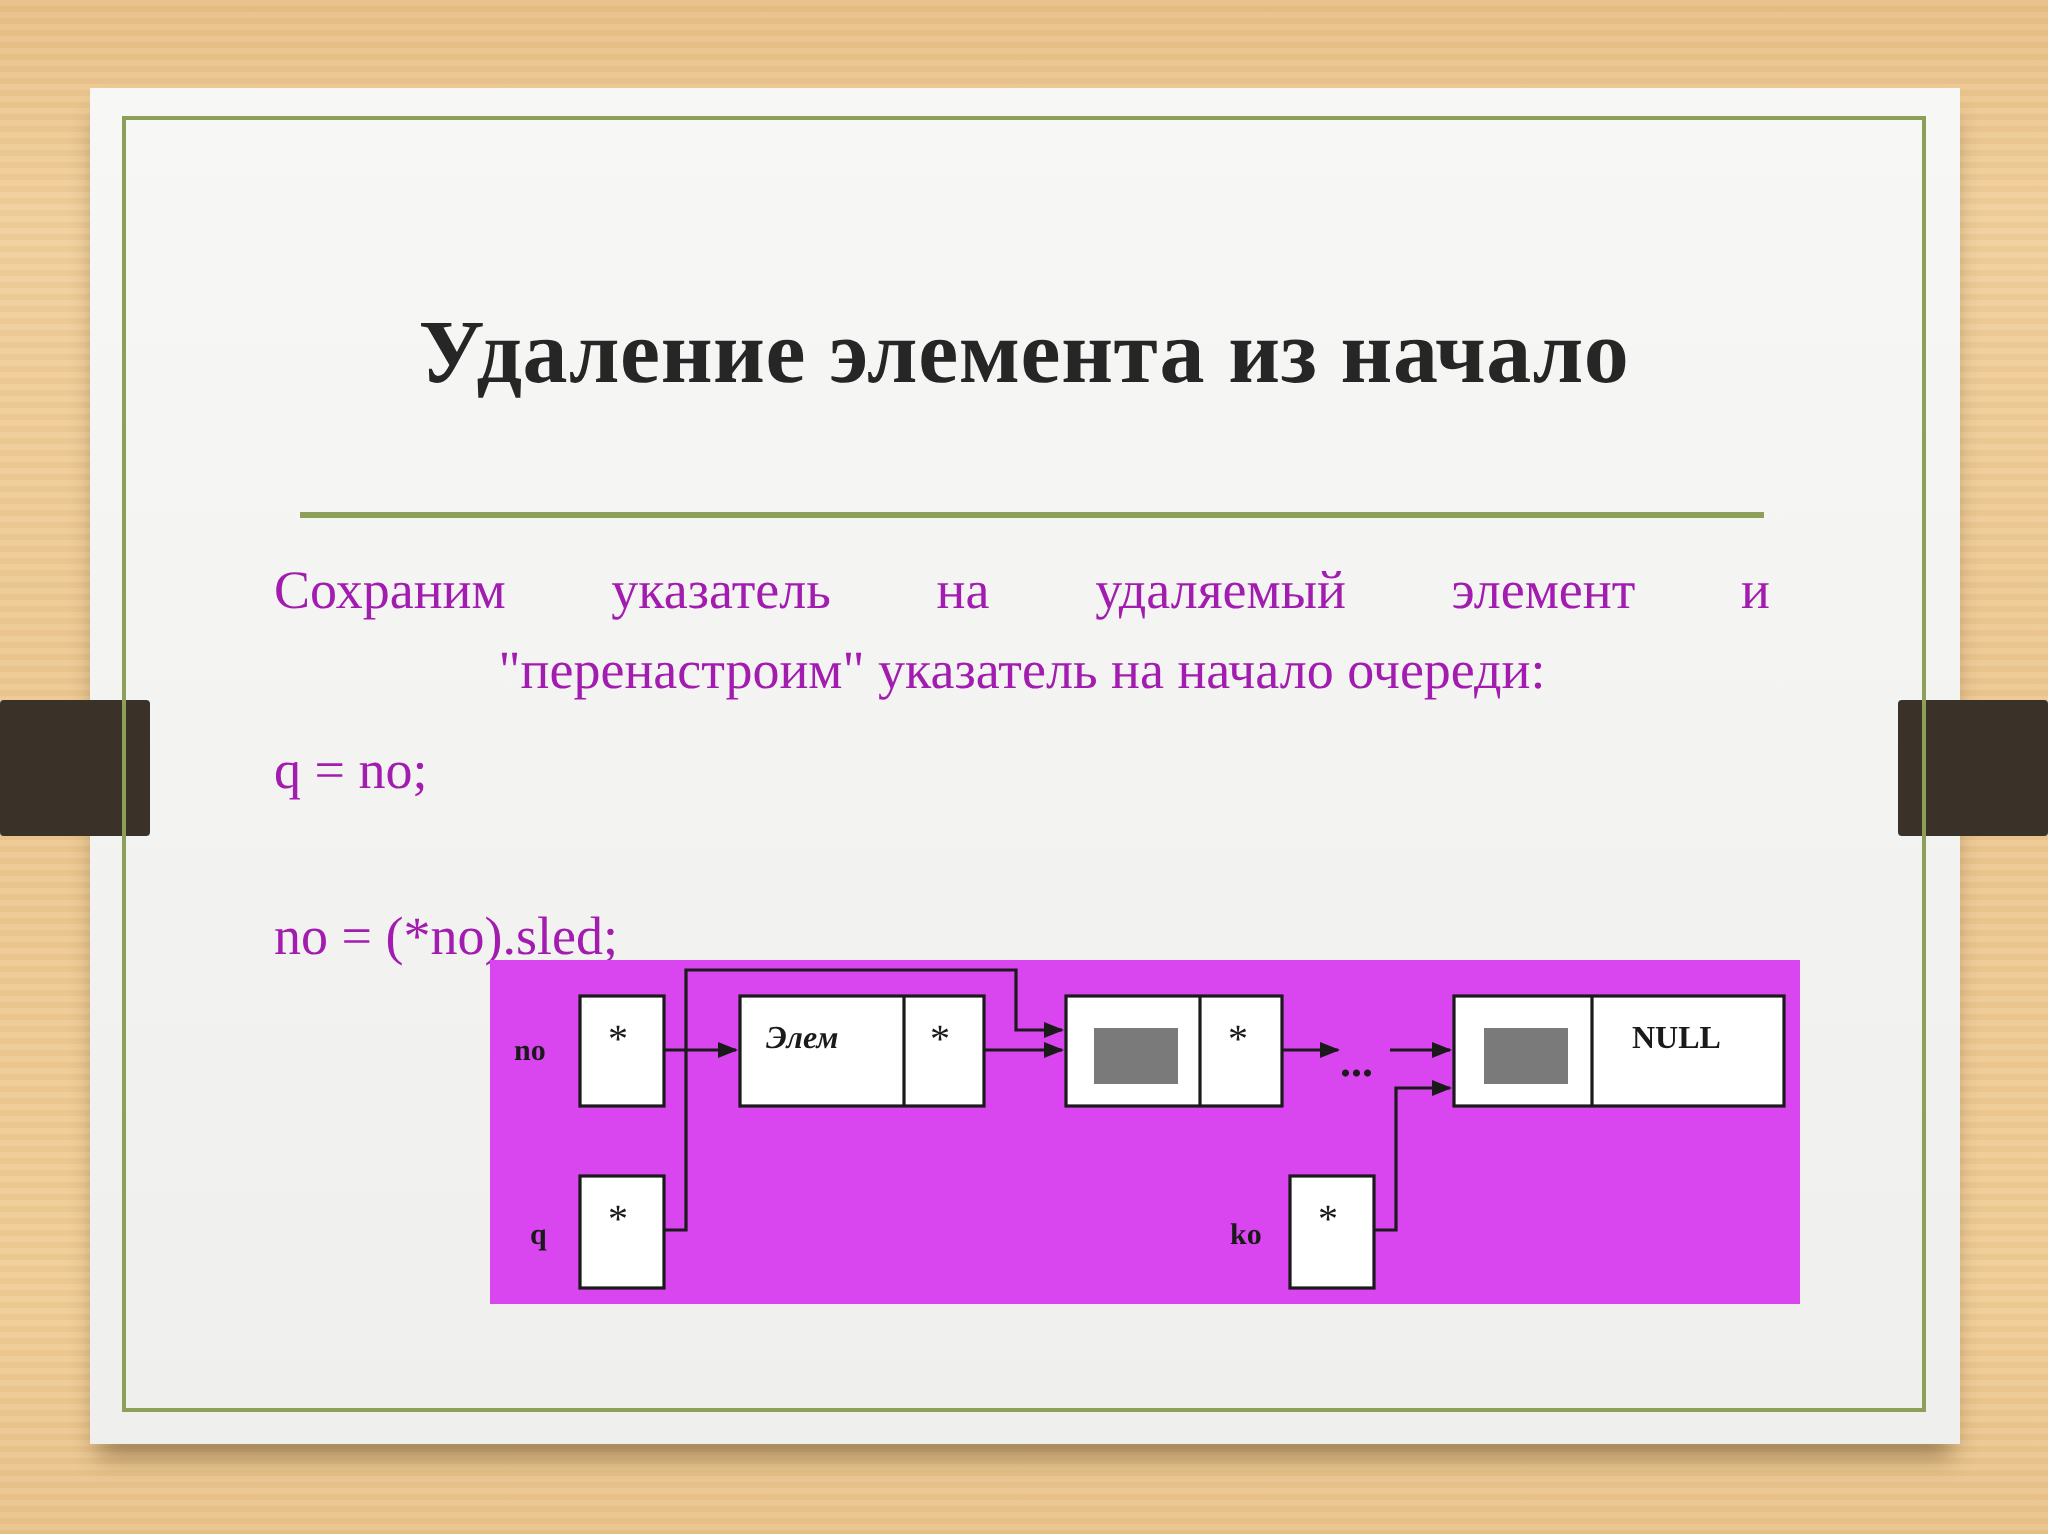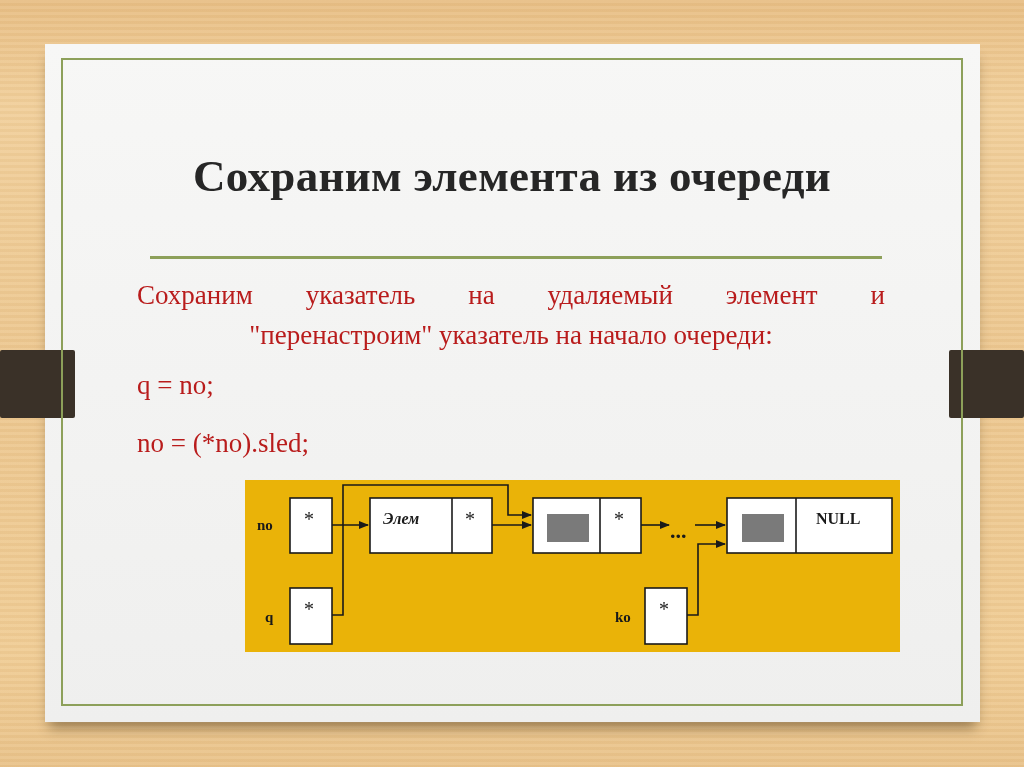--- a/index.html
+++ b/index.html
@@ -29,43 +29,43 @@
   .tab.right { left: 949px; width: 75px; }
   .title {
     position: absolute; left: 60px; width: 904px; top: 150px;
     text-align: center; font-size: 45px; font-weight: bold; color: #262626;
     letter-spacing: 0.3px;
   }
   .sep {
     position: absolute; left: 150px; top: 256px; width: 732px; height: 3px;
     background: #8da05a;
   }
-  .body-text { position: absolute; left: 137px; width: 748px; color: #b91c1c; font-size: 27px; font-family: Liberation Serif, serif; }
+  .body-text { position: absolute; left: 137px; width: 748px; color: #a21caf; font-size: 27px; font-family: Liberation Serif, serif; }
   .para { top: 275px; line-height: 40px; text-align: justify; text-align-last: center; }
   .para .l1 { display: block; text-align: justify; text-align-last: justify; }
   .para .l2 { display: block; text-align: center; }
   .code1 { top: 367px; line-height: 36px; }
-  .code2 { top: 425px; line-height: 36px; }
+  .code2 { top: 450px; line-height: 36px; }
   .diagram {
     position: absolute; left: 245px; top: 480px; width: 655px; height: 172px;
-    background: #eab308;
+    background: #d946ef;
   }
   .diagram svg { position: absolute; left: 0; top: 0; }
   .dtext { font-family: "Liberation Serif", serif; fill: #1a1a1a; }
 </style>
 </head>
 <body>
 
 <div class="wood-grain"></div>
 <div class="paper"></div>
 <div class="tab left"></div>
 <div class="tab right"></div>
 <div class="frame"></div>
 
-<div class="title">Сохраним элемента из очереди</div>
+<div class="title">Удаление элемента из начало</div>
 <div class="sep"></div>
 
 <div class="body-text para">
   <span class="l1">Сохраним указатель на удаляемый элемент и</span>
   <span class="l2">"перенастроим" указатель на начало очереди:</span>
 </div>
 <div class="body-text code1">q = no;</div>
 <div class="body-text code2">no = (*no).sled;</div>
 
 <div class="diagram">

